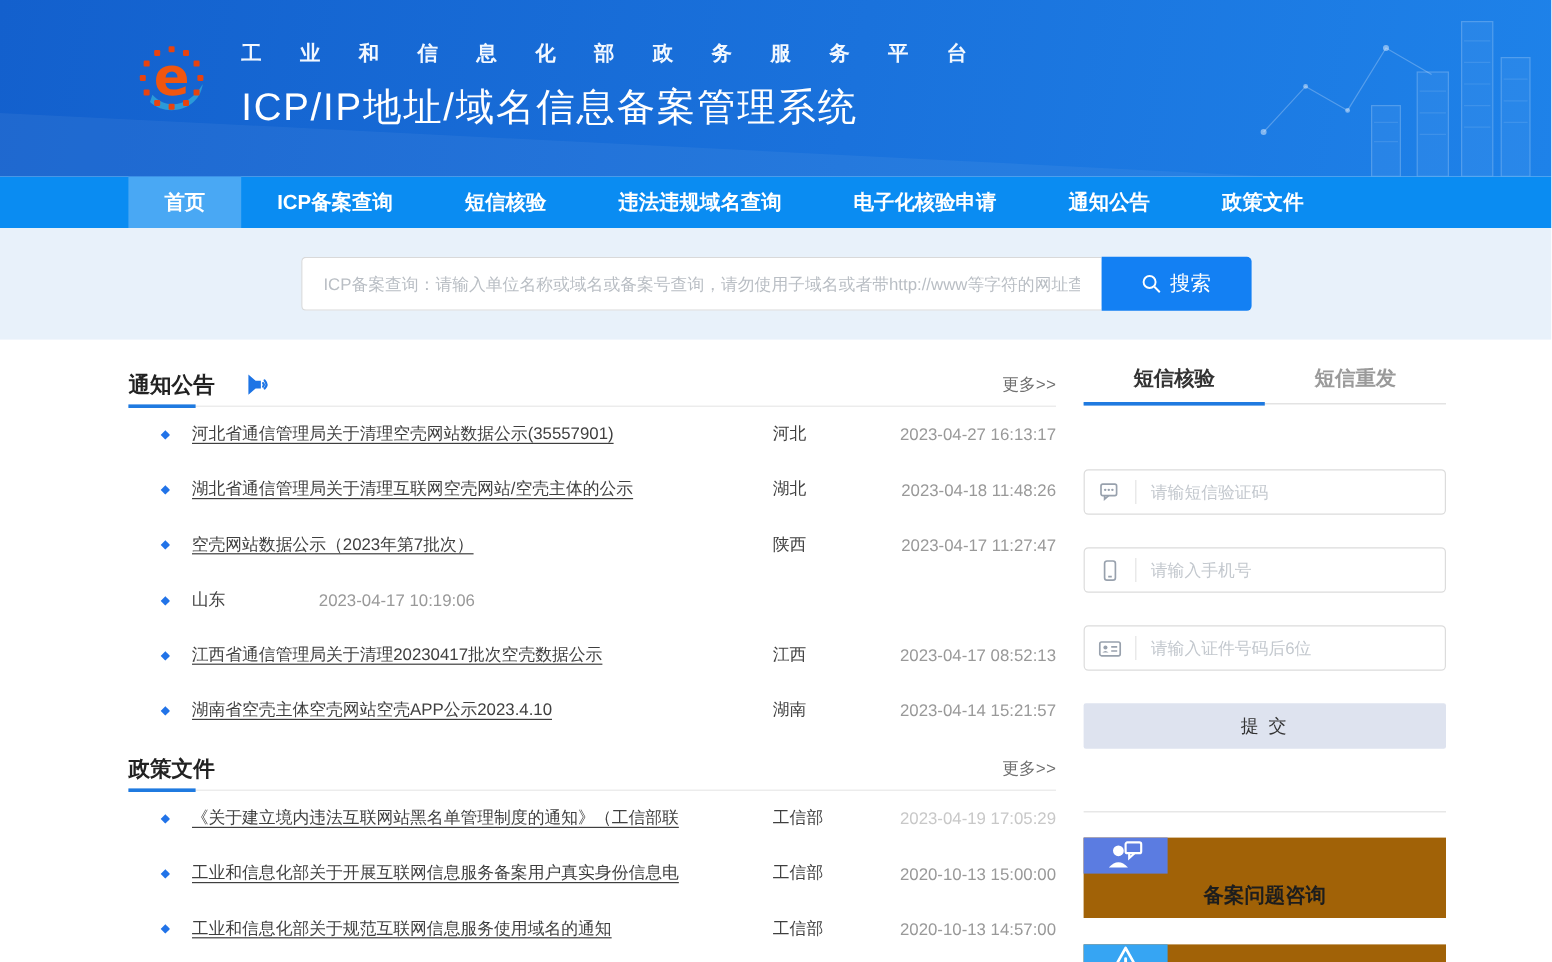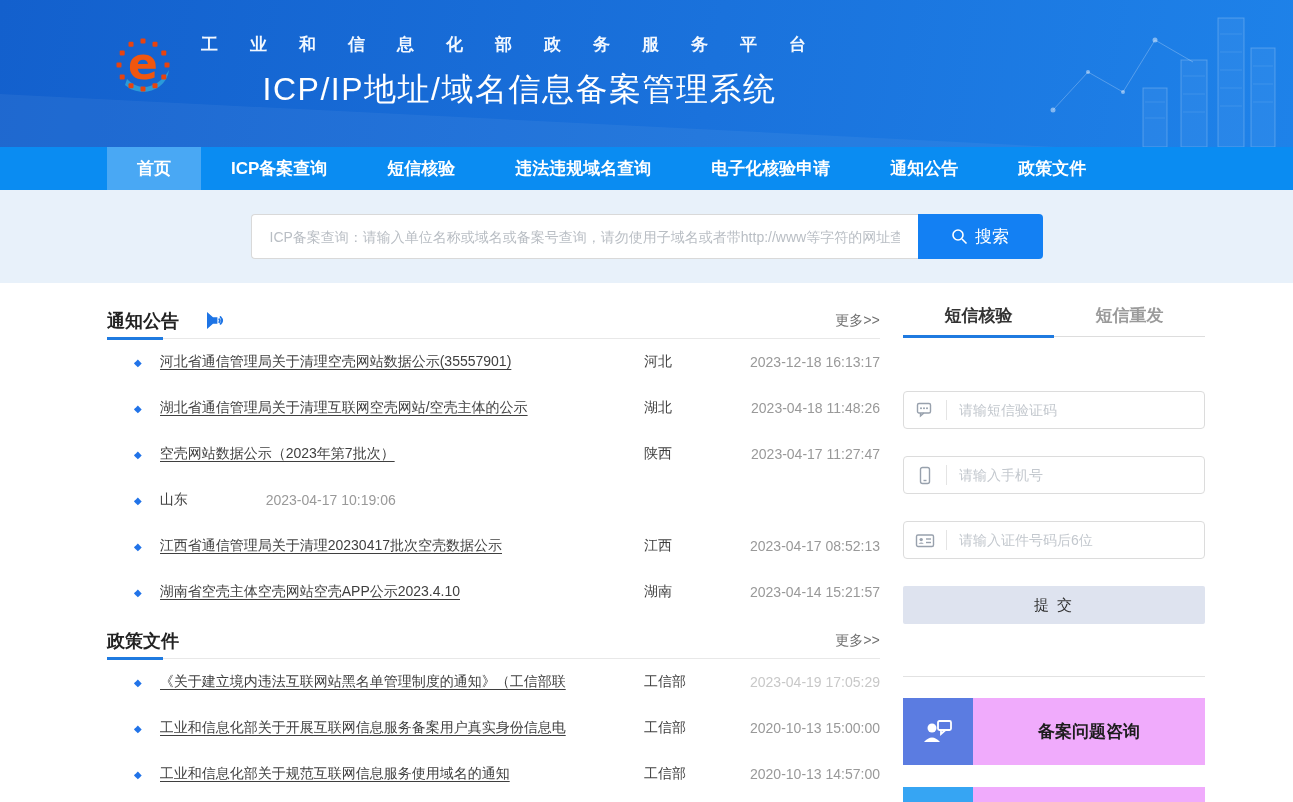--- a/index.html
+++ b/index.html
@@ -7,21 +7,21 @@
   .page { position:relative; width:1293px; height:802px; overflow:hidden; background:#fff; }
 
   
   .header { position:relative; height:147px;
     background:linear-gradient(100deg,#1360cd 0%,#1a72dc 55%,#1e82e9 100%); overflow:hidden; }
   .header::after { content:""; position:absolute; inset:0;
     background:rgba(255,255,255,.05);
     clip-path:polygon(0 64%, 100% 108%, 100% 100%, 0 100%); }
   .hdr-inner { position:relative; z-index:2; margin-left:107px; padding-top:33px; display:flex; }
   .logo { width:60px; height:60px; margin:2px 28px 0 6px; flex:none; }
-  .hdr-titles { color:#fff;text-align:center; }
+  .hdr-titles { color:#fff; }
   .hdr-subtitle { font-size:17px; font-weight:bold; letter-spacing:32px; white-space:nowrap; color:#f2f8ff; }
   .hdr-title { margin-top:12px; font-size:32px; font-weight:500; letter-spacing:1.5px; white-space:nowrap; }
   .hdr-art { position:absolute; right:0; top:0; z-index:1; }
 
   
   .nav { height:43px; background:#0a8cf2; display:flex; padding-left:107px; }
   .nav-item { display:block; line-height:43px; padding:0 30px; color:#fff; font-size:17px;
     font-weight:bold; text-decoration:none; white-space:nowrap; }
   .nav-item.active { background:#49a8f4; }
 
@@ -74,21 +74,21 @@
   .v-div { width:1px; height:20px; background:#e4e4e4; flex:none; }
   .field input { flex:1; border:none; outline:none; background:transparent; padding:0 12px;
     font-size:14px; color:#333; font-family:"Liberation Sans","DejaVu Sans",sans-serif; }
   .field input::placeholder { color:#c3c8ce; }
 
   .submit-btn { margin-top:27px; height:38px; width:100%; background:#dee3ef; border:none; border-radius:2px;
     font-size:15px; color:#333; cursor:pointer; font-family:inherit; letter-spacing:2px; }
 
   .right-divider { margin-top:52px; border-top:1px solid #e2e2e2; }
 
-  .quick-link { margin-top:21px; height:67px; display:flex; background:#f0abfc; cursor:pointer; }
+  .quick-link { margin-top:21px; height:67px; display:flex; background:#a16207; cursor:pointer;flex-direction:column; }
   .quick-link + .quick-link { margin-top:22px; }
   .q-icon { width:70px; display:flex; align-items:center; justify-content:center; flex:none; }
   .q-icon.consult { background:#5b7ce1; }
   .q-icon.report  { background:#36a5f3; }
   .q-label { flex:1; display:flex; align-items:center; justify-content:center;
     font-size:17px; font-weight:bold; color:#1d1d1d; }
 </style>
 </head>
 <body>
 
@@ -199,21 +199,21 @@
         <a class="more-link" href="#">更多&gt;&gt;</a>
         <span class="title-bar"></span>
       </div>
 
       <div>
 
           <div class="row">
             <span class="bullet"></span>
             <a class="row-title" href="#">河北省通信管理局关于清理空壳网站数据公示(35557901)</a>
             <span class="row-region">河北</span>
-            <span class="row-date">2023-12-18 16:13:17</span>
+            <span class="row-date">2023-04-27 16:13:17</span>
           </div>
 
           <div class="row">
             <span class="bullet"></span>
             <a class="row-title" href="#">湖北省通信管理局关于清理互联网空壳网站/空壳主体的公示</a>
             <span class="row-region">湖北</span>
             <span class="row-date">2023-04-18 11:48:26</span>
           </div>
 
           <div class="row">

